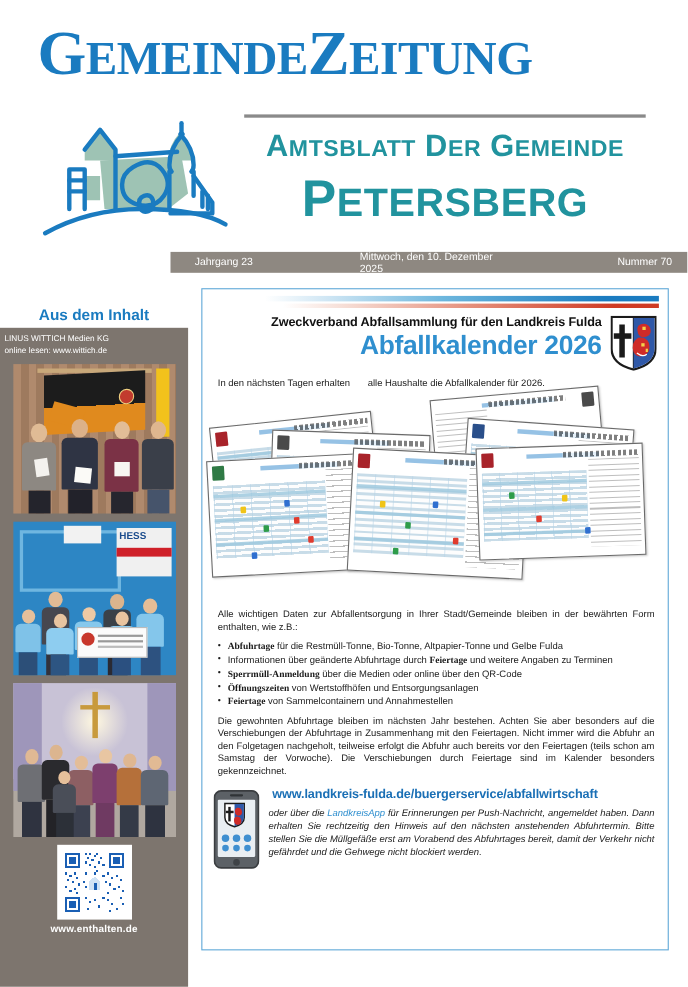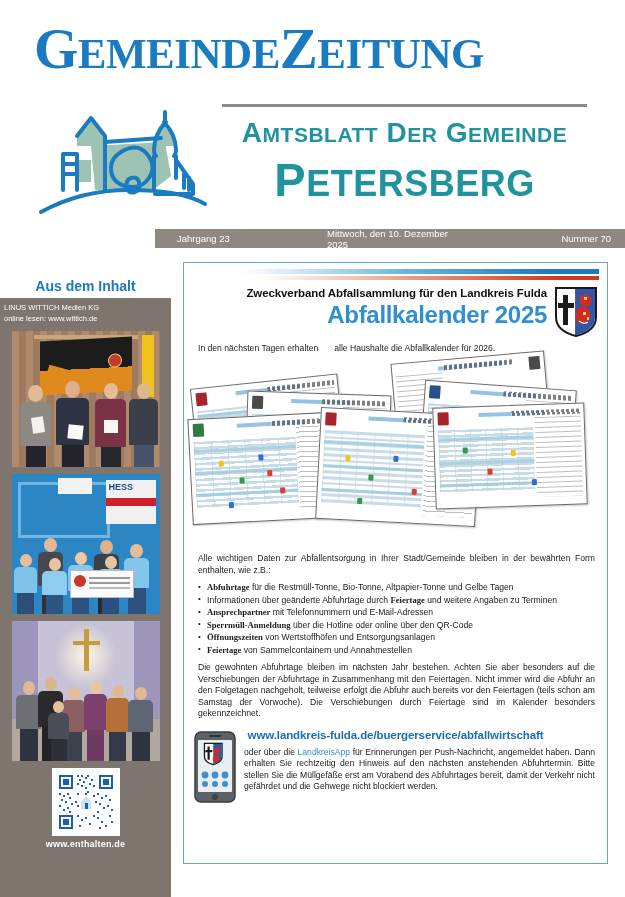--- a/index.html
+++ b/index.html
@@ -344,21 +344,21 @@
     padding: 0 12px 0 10px;
   }
   .phone {
     flex: 0 0 42px;
     width: 42px;
     height: 72px;
     margin-right: 8px;
     margin-top: -16px;
   }
   .phone svg { display:block; }
-  .phone-text { flex: 1; font-size: 8.6px; line-height: 1.34; text-align: justify; }
+  .phone-text { flex: 1; font-size: 8.6px; line-height: 1.34; text-align: justify; font-style: italic; }
   .lkapp { color:#2f8fcf; }
 </style>
 </head>
 <body>
 
 <div class="masthead">
 
   <div class="mast-title"><span class="cap">G</span><span class="sc">EMEINDE</span><span class="cap">Z</span><span class="sc">EITUNG</span></div>
 
   <div class="logo-wrap">
@@ -617,21 +617,21 @@
 <div class="content">
 
   <div class="stripes">
     <div class="stripe blue"></div>
     <div class="stripe red"></div>
   </div>
 
   <div class="head-row">
     <div class="head-texts">
       <div class="zweck">Zweckverband Abfallsammlung für den Landkreis Fulda</div>
-      <div class="abfallkal">Abfallkalender 2025</div>
+      <div class="abfallkal">Abfallkalender 2026</div>
     </div>
     <div class="wappen">
       <svg width="42" height="50" viewBox="0 0 42 50">
         <path d="M1 1 H41 V30 Q41 44 21 49 Q1 44 1 30 Z" fill="#ffffff" stroke="#1b1b1b" stroke-width="2"></path>
         <path d="M21 2 V48" stroke="#1b1b1b" stroke-width="1.4"></path>
         <path d="M21 2 H40 V30 Q40 43 21 48 Z" fill="#2f58a8"></path>
         <g fill="#1b1b1b">
           <rect x="8" y="8" width="5" height="30"></rect>
           <rect x="3" y="16" width="16" height="5"></rect>
         </g>
@@ -751,24 +751,23 @@
         <i class="dot" style="left:52px;top:62px;background:#e03b2e;"></i>
       <i class="dot" style="left:76px;top:44px;background:#f0c419;"></i>
         <i class="dot" style="left:96px;top:74px;background:#2f6fd0;"></i>
     </div>
   </div>
 
   <div class="body-text">
     <p>Alle wichtigen Daten zur Abfallentsorgung in Ihrer Stadt/Gemeinde bleiben in der bewährten Form enthalten, wie z.B.:</p>
 
     <ul class="bullets">
-      <li><b>Abfuhrtage</b><span> für die Restmüll-Tonne, Bio-Tonne, Altpapier-Tonne und Gelbe Tagen</span></li>
+      <li><b>Abfuhrtage</b><span> für die Restmüll-Tonne, Bio-Tonne, Altpapier-Tonne und Gelbe Fulda</span></li>
       <li><span>Informationen über geänderte Abfuhrtage durch </span><b>Feiertage</b><span> und weitere Angaben zu Terminen</span></li>
-      <li><b>Ansprechpartner</b><span> mit Telefonnummern und E-Mail-Adressen</span></li>
-      <li><b>Sperrmüll-Anmeldung</b><span> über die Hotline oder online über den QR-Code</span></li>
+      <li><b>Sperrmüll-Anmeldung</b><span> über die Medien oder online über den QR-Code</span></li>
       <li><b>Öffnungszeiten</b><span> von Wertstoffhöfen und Entsorgungsanlagen</span></li>
       <li><b>Feiertage</b><span> von Sammelcontainern und Annahmestellen</span></li>
     </ul>
 
     <p>Die gewohnten Abfuhrtage bleiben im nächsten Jahr bestehen. Achten Sie aber besonders auf die Verschiebungen der Abfuhrtage in Zusammenhang mit den Feiertagen. Nicht immer wird die Abfuhr an den Folgetagen nachgeholt, teilweise erfolgt die Abfuhr auch bereits vor den Feiertagen (teils schon am Samstag der Vorwoche). Die Verschiebungen durch Feiertage sind im Kalender besonders gekennzeichnet.</p>
   </div>
 
   <div class="url-line">www.landkreis-fulda.de/buergerservice/abfallwirtschaft</div>
 
   <div class="phone-row">

